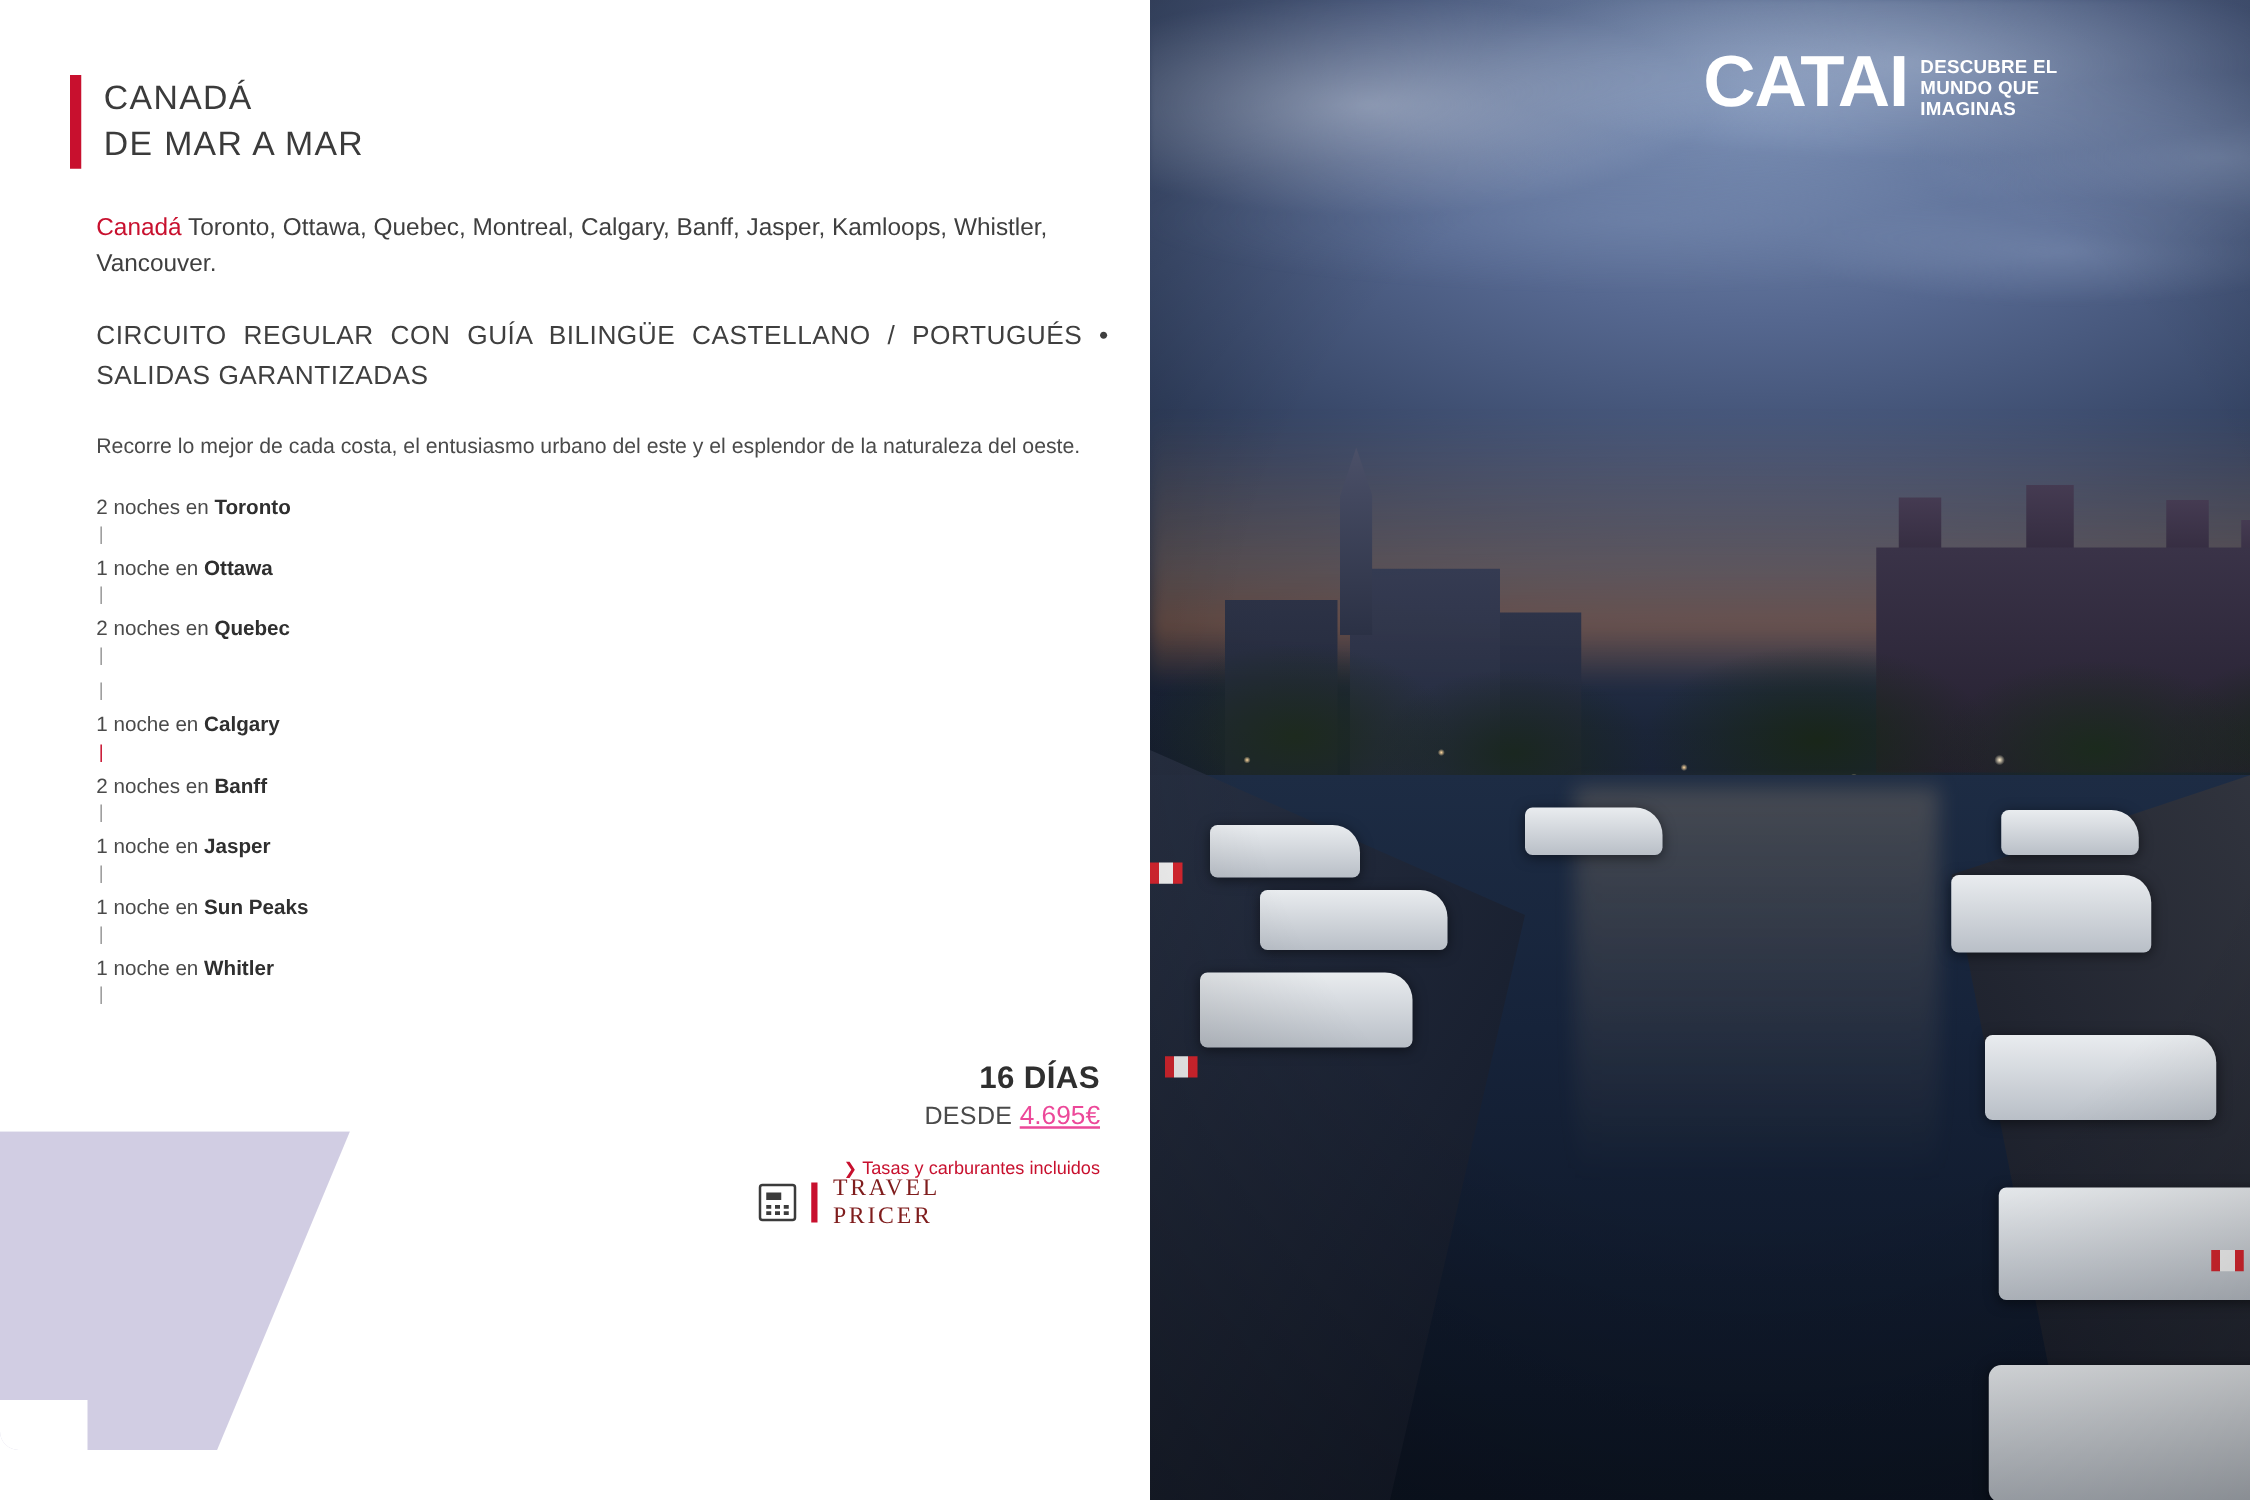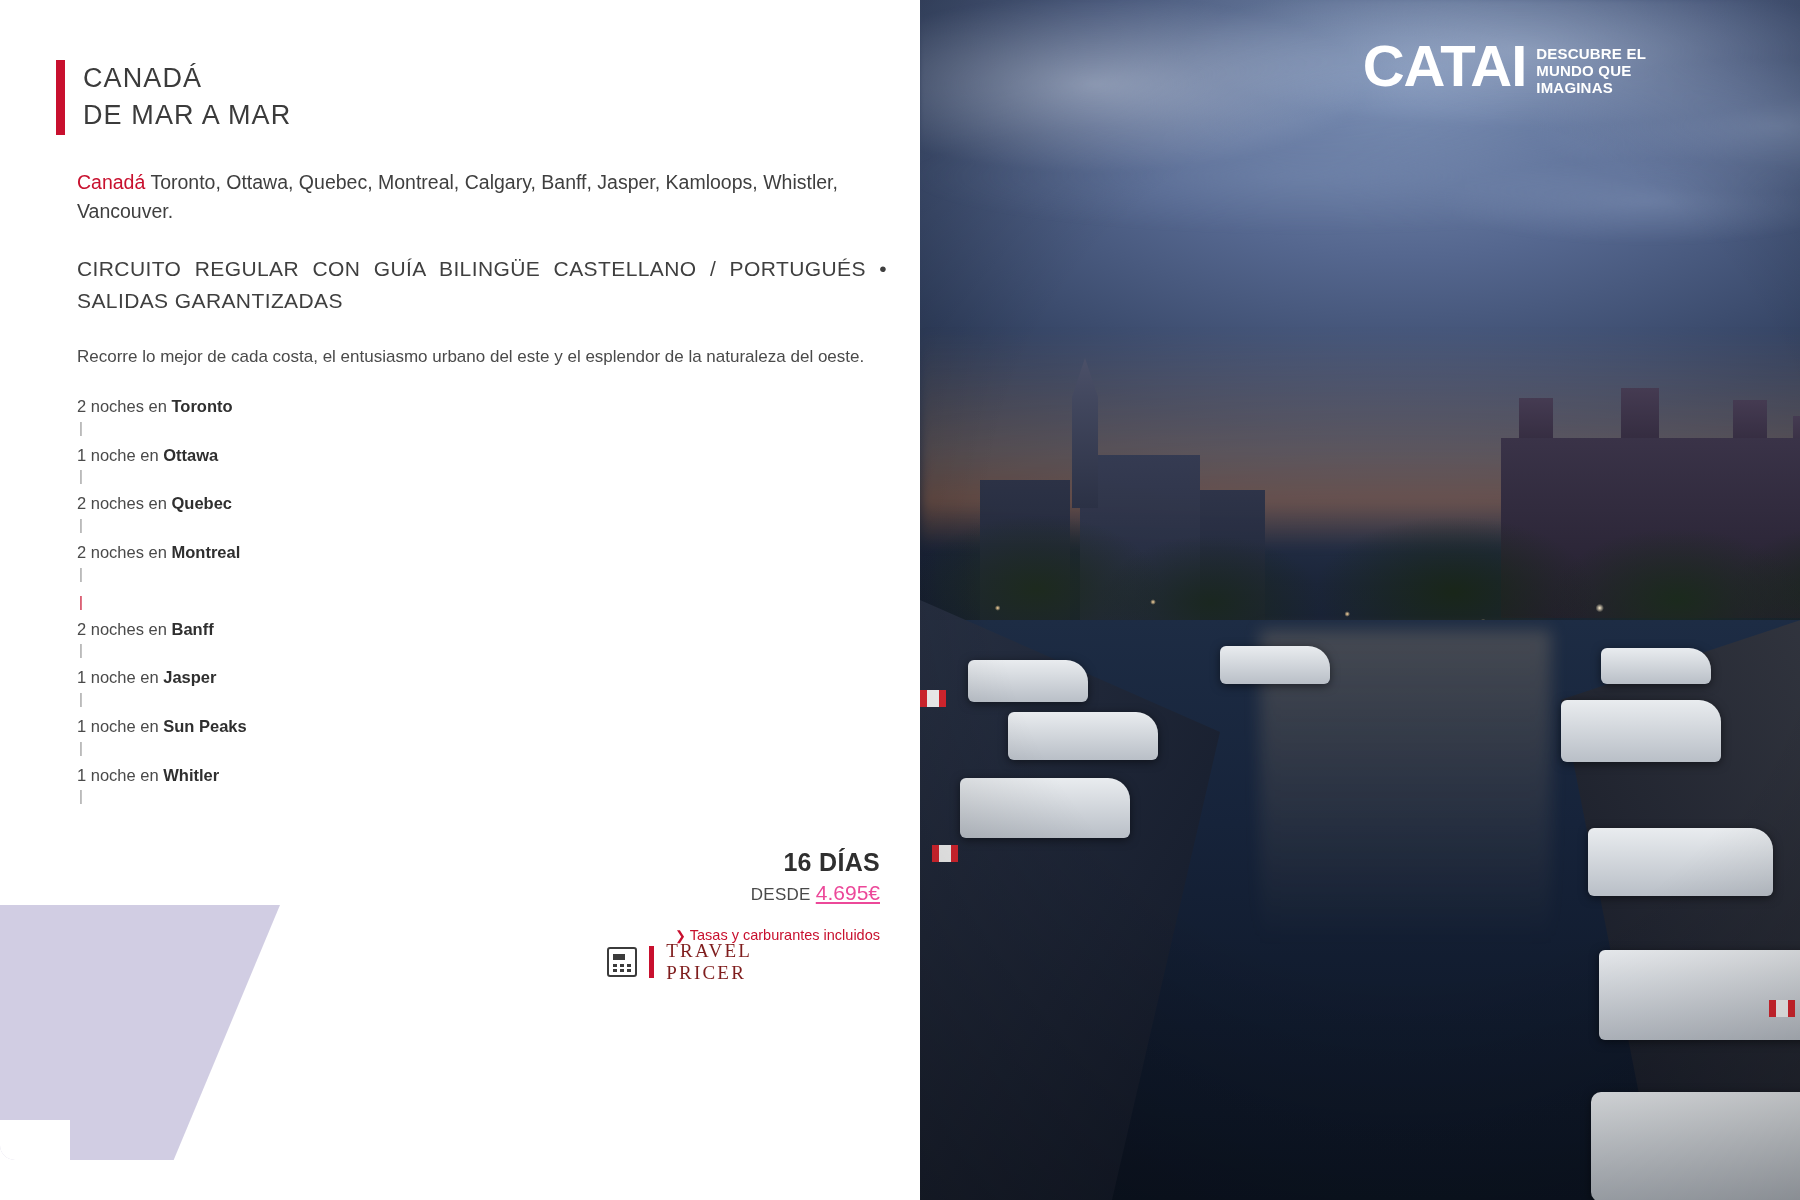--- a/index.html
+++ b/index.html
@@ -134,21 +134,21 @@
     font-size: 25px;
     font-weight: 700;
     color: #2f2f2f;
     letter-spacing: .3px;
   }
   .from-line {
     margin-top: 4px;
     color: #3f3f3f;
   }
   .from-label {
-    font-size: 17px;
+    font-size: 20px;
     letter-spacing: .3px;
     color: #4a4a4a;
   }
   .from-price {
     font-size: 21px;
     color: #ec4899;
     text-decoration: underline;
   }
   .taxes {
     margin-top: 22px;
@@ -375,25 +375,25 @@
         <div class="itin-row">
           <span>1 noche en </span><b>Ottawa</b>
         </div>
         <div class="itin-sep">|</div>
 
         <div class="itin-row">
           <span>2 noches en </span><b>Quebec</b>
         </div>
         <div class="itin-sep">|</div>
 
-        <div class="itin-row">
-          <span>2 noches en </span><b>Montreal</b>
-        </div>
-        <div class="itin-sep">|</div>
-
+        <div class="itin-sep">|</div>
+
+        <div class="itin-row">
+          <span>1 noche en </span><b>Calgary</b>
+        </div>
         <div class="itin-sep red">|</div>
 
         <div class="itin-row">
           <span>2 noches en </span><b>Banff</b>
         </div>
         <div class="itin-sep">|</div>
 
         <div class="itin-row">
           <span>1 noche en </span><b>Jasper</b>
         </div>

